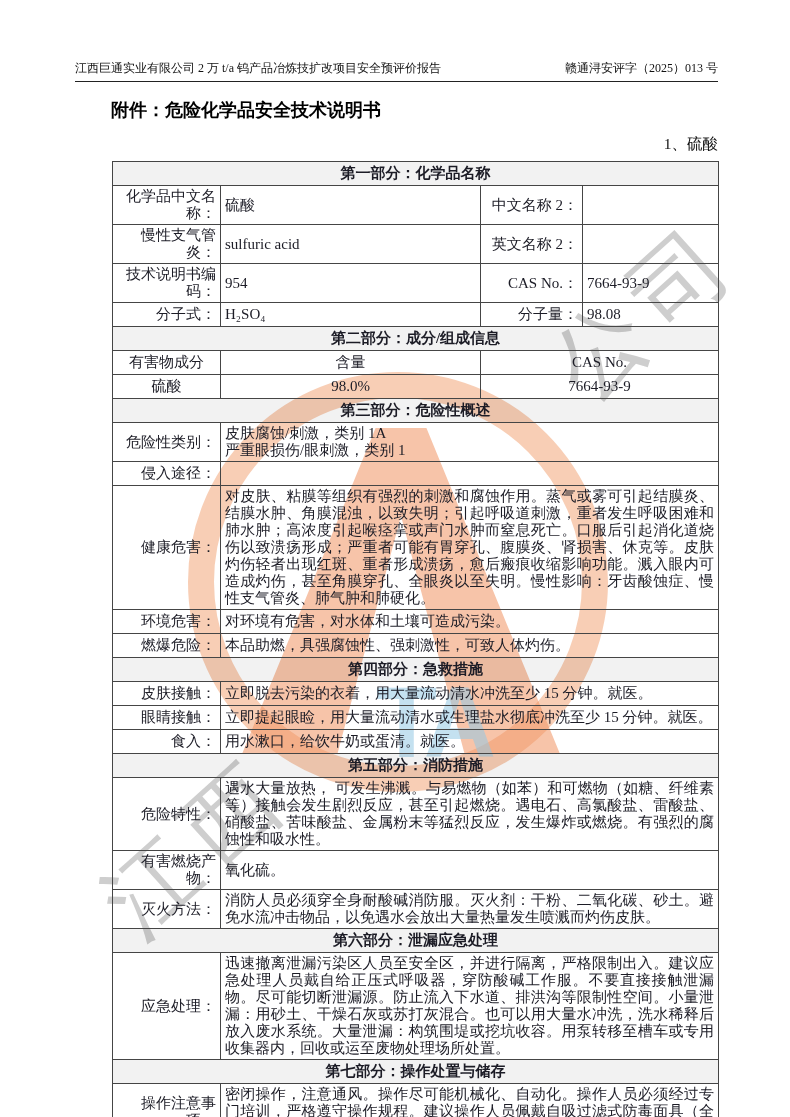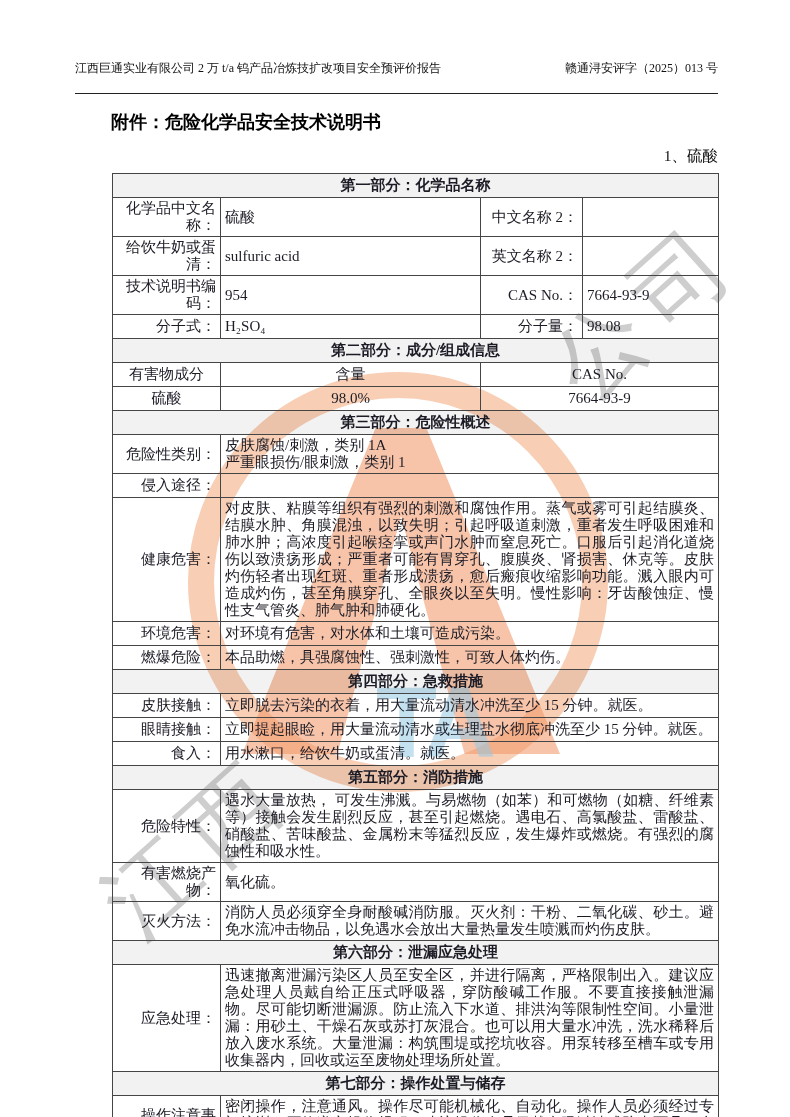--- a/index.html
+++ b/index.html
@@ -33,21 +33,21 @@
     transform:rotate(-42deg);transform-origin:left center;
     font-family:"Liberation Serif","DejaVu Serif",serif;
   }
   .wm-start{left:118px;top:872px;}
   .wm-end{left:566px;top:336px;}
 
   
   .content{position:relative;z-index:1;padding:60px 72px 0 75px;box-sizing:border-box;}
   .doc-header{
     display:flex;justify-content:space-between;
-    font-size:12px;color:#111;padding-bottom:16px;border-bottom:1px solid #222;
+    font-size:12px;color:#111;padding-bottom:4px;border-bottom:1px solid #222;
     white-space:nowrap;
   }
   .attachment-title{
     margin:16px 0 0 36px;font-size:18px;font-weight:bold;color:#000;
   }
   .chem-title{
     margin:12px 0 6px 23px;font-size:15.5px;font-weight:normal;color:#111;text-align:right;
   }
 
   table.msds{
@@ -108,21 +108,21 @@
         <tr>
           <td class="sec" colspan="4">第一部分：化学品名称</td>
         </tr>
         <tr>
           <td class="lbl">化学品中文名称：</td>
           <td class="val">硫酸</td>
           <td class="lbl">中文名称 2：</td>
           <td class="val"></td>
         </tr>
         <tr>
-          <td class="lbl">给饮牛奶或蛋清：</td>
+          <td class="lbl">慢性支气管炎：</td>
           <td class="val">sulfuric acid</td>
           <td class="lbl">英文名称 2：</td>
           <td class="val"></td>
         </tr>
         <tr>
           <td class="lbl">技术说明书编码：</td>
           <td class="val">954</td>
           <td class="lbl">CAS No.：</td>
           <td class="val">7664-93-9</td>
         </tr>

